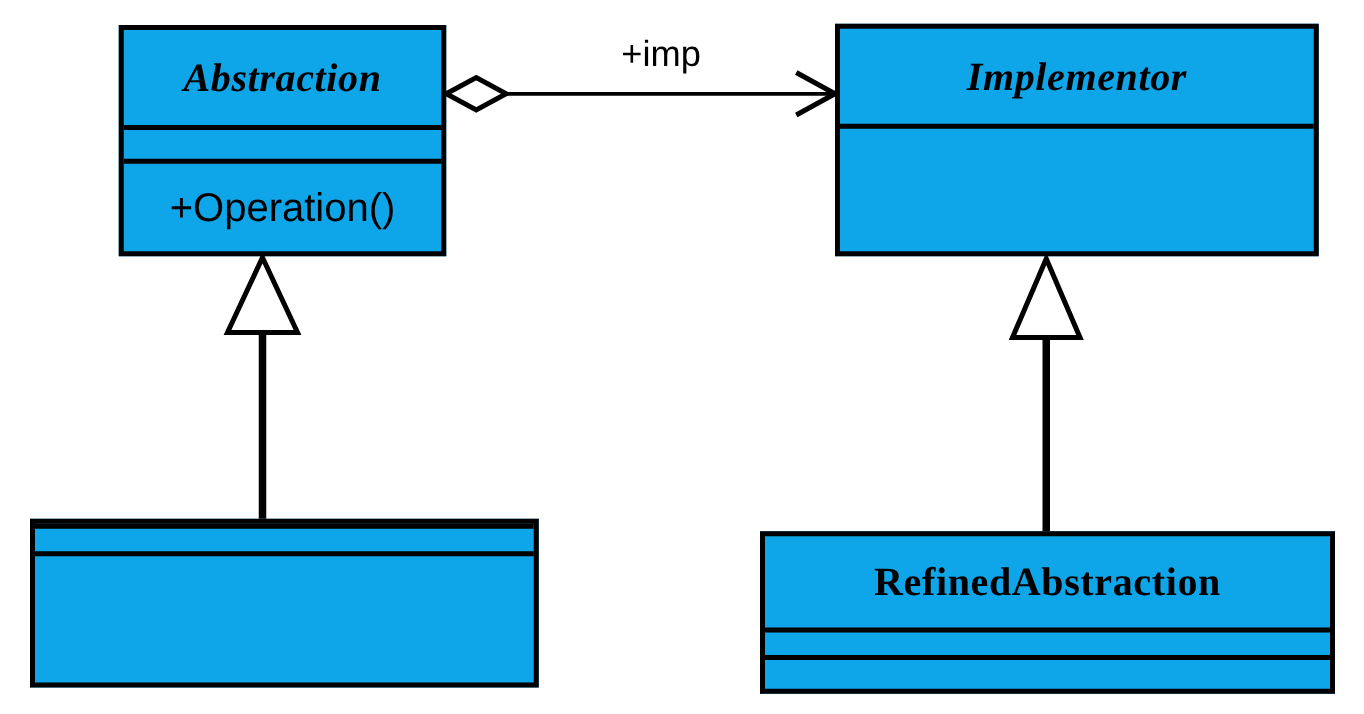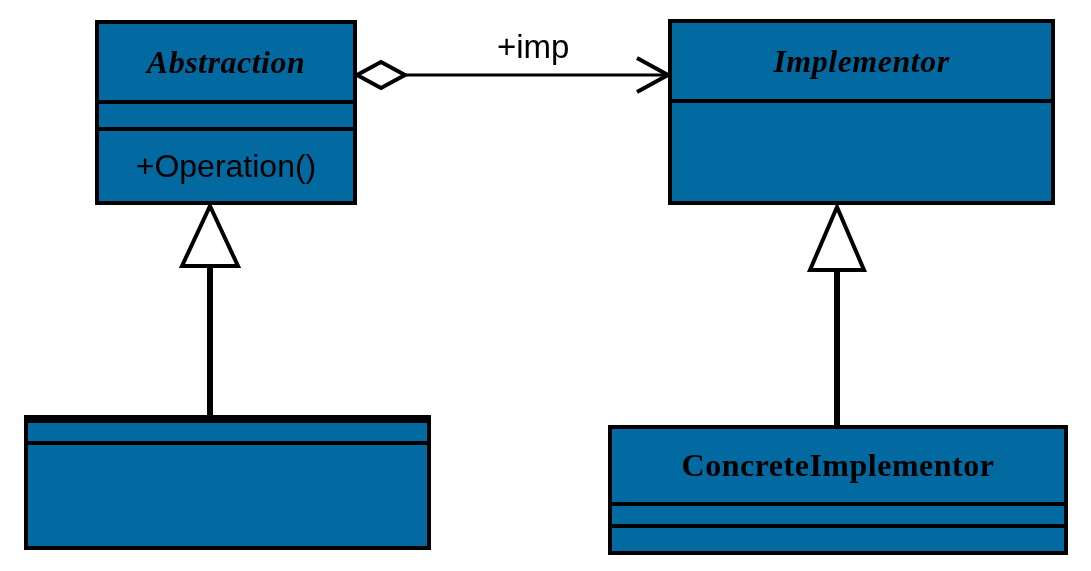--- a/index.html
+++ b/index.html
@@ -14,21 +14,21 @@
     height: 571px;
     background: #ffffff;
     overflow: hidden;
     font-family: "Liberation Serif", "DejaVu Serif", serif;
   }
 
   
   .uml-class {
     position: absolute;
     box-sizing: border-box;
-    background: #0369a1;
+    background: #0ea5e9;
     border: 4px solid #000000;
     display: flex;
     flex-direction: column;
   }
   .uml-compartment {
     box-sizing: border-box;
     display: flex;
     align-items: center;
     justify-content: center;
     overflow: hidden;
@@ -85,21 +85,21 @@
     stroke: #000000;
     stroke-width: 4;
     fill: #ffffff;
     stroke-linejoin: miter;
   }
 
   
   .assoc-label {
     position: absolute;
     font-family: "Liberation Sans", "DejaVu Sans", sans-serif;
-    font-size: 33px;
+    font-size: 29px;
     font-weight: normal;
     color: #000000;
     white-space: nowrap;
     line-height: 1;
   }
   #label-imp { left: 497px; top: 30px; }
 </style>
 </head>
 <body>
 
@@ -130,21 +130,21 @@
     <div class="uml-compartment c-attrs-mid divider-top">
       <span class="uml-member fs-29"></span>
     </div>
     <div class="uml-compartment c-ops-rest divider-top">
       <span class="uml-member fs-29"></span>
     </div>
   </div>
 
   <div class="uml-class" id="class-concreteimplementor">
     <div class="uml-compartment c-name-short">
-      <span class="uml-name fs-32">ConcreteImplementor</span>
+      <span class="uml-name fs-32">RefinedAbstraction</span>
     </div>
     <div class="uml-compartment c-attrs-mid divider-top">
       <span class="uml-member fs-29"></span>
     </div>
     <div class="uml-compartment c-ops-rest divider-top">
       <span class="uml-member fs-29"></span>
     </div>
   </div>
 
   <div class="assoc-label" id="label-imp">+imp</div>

